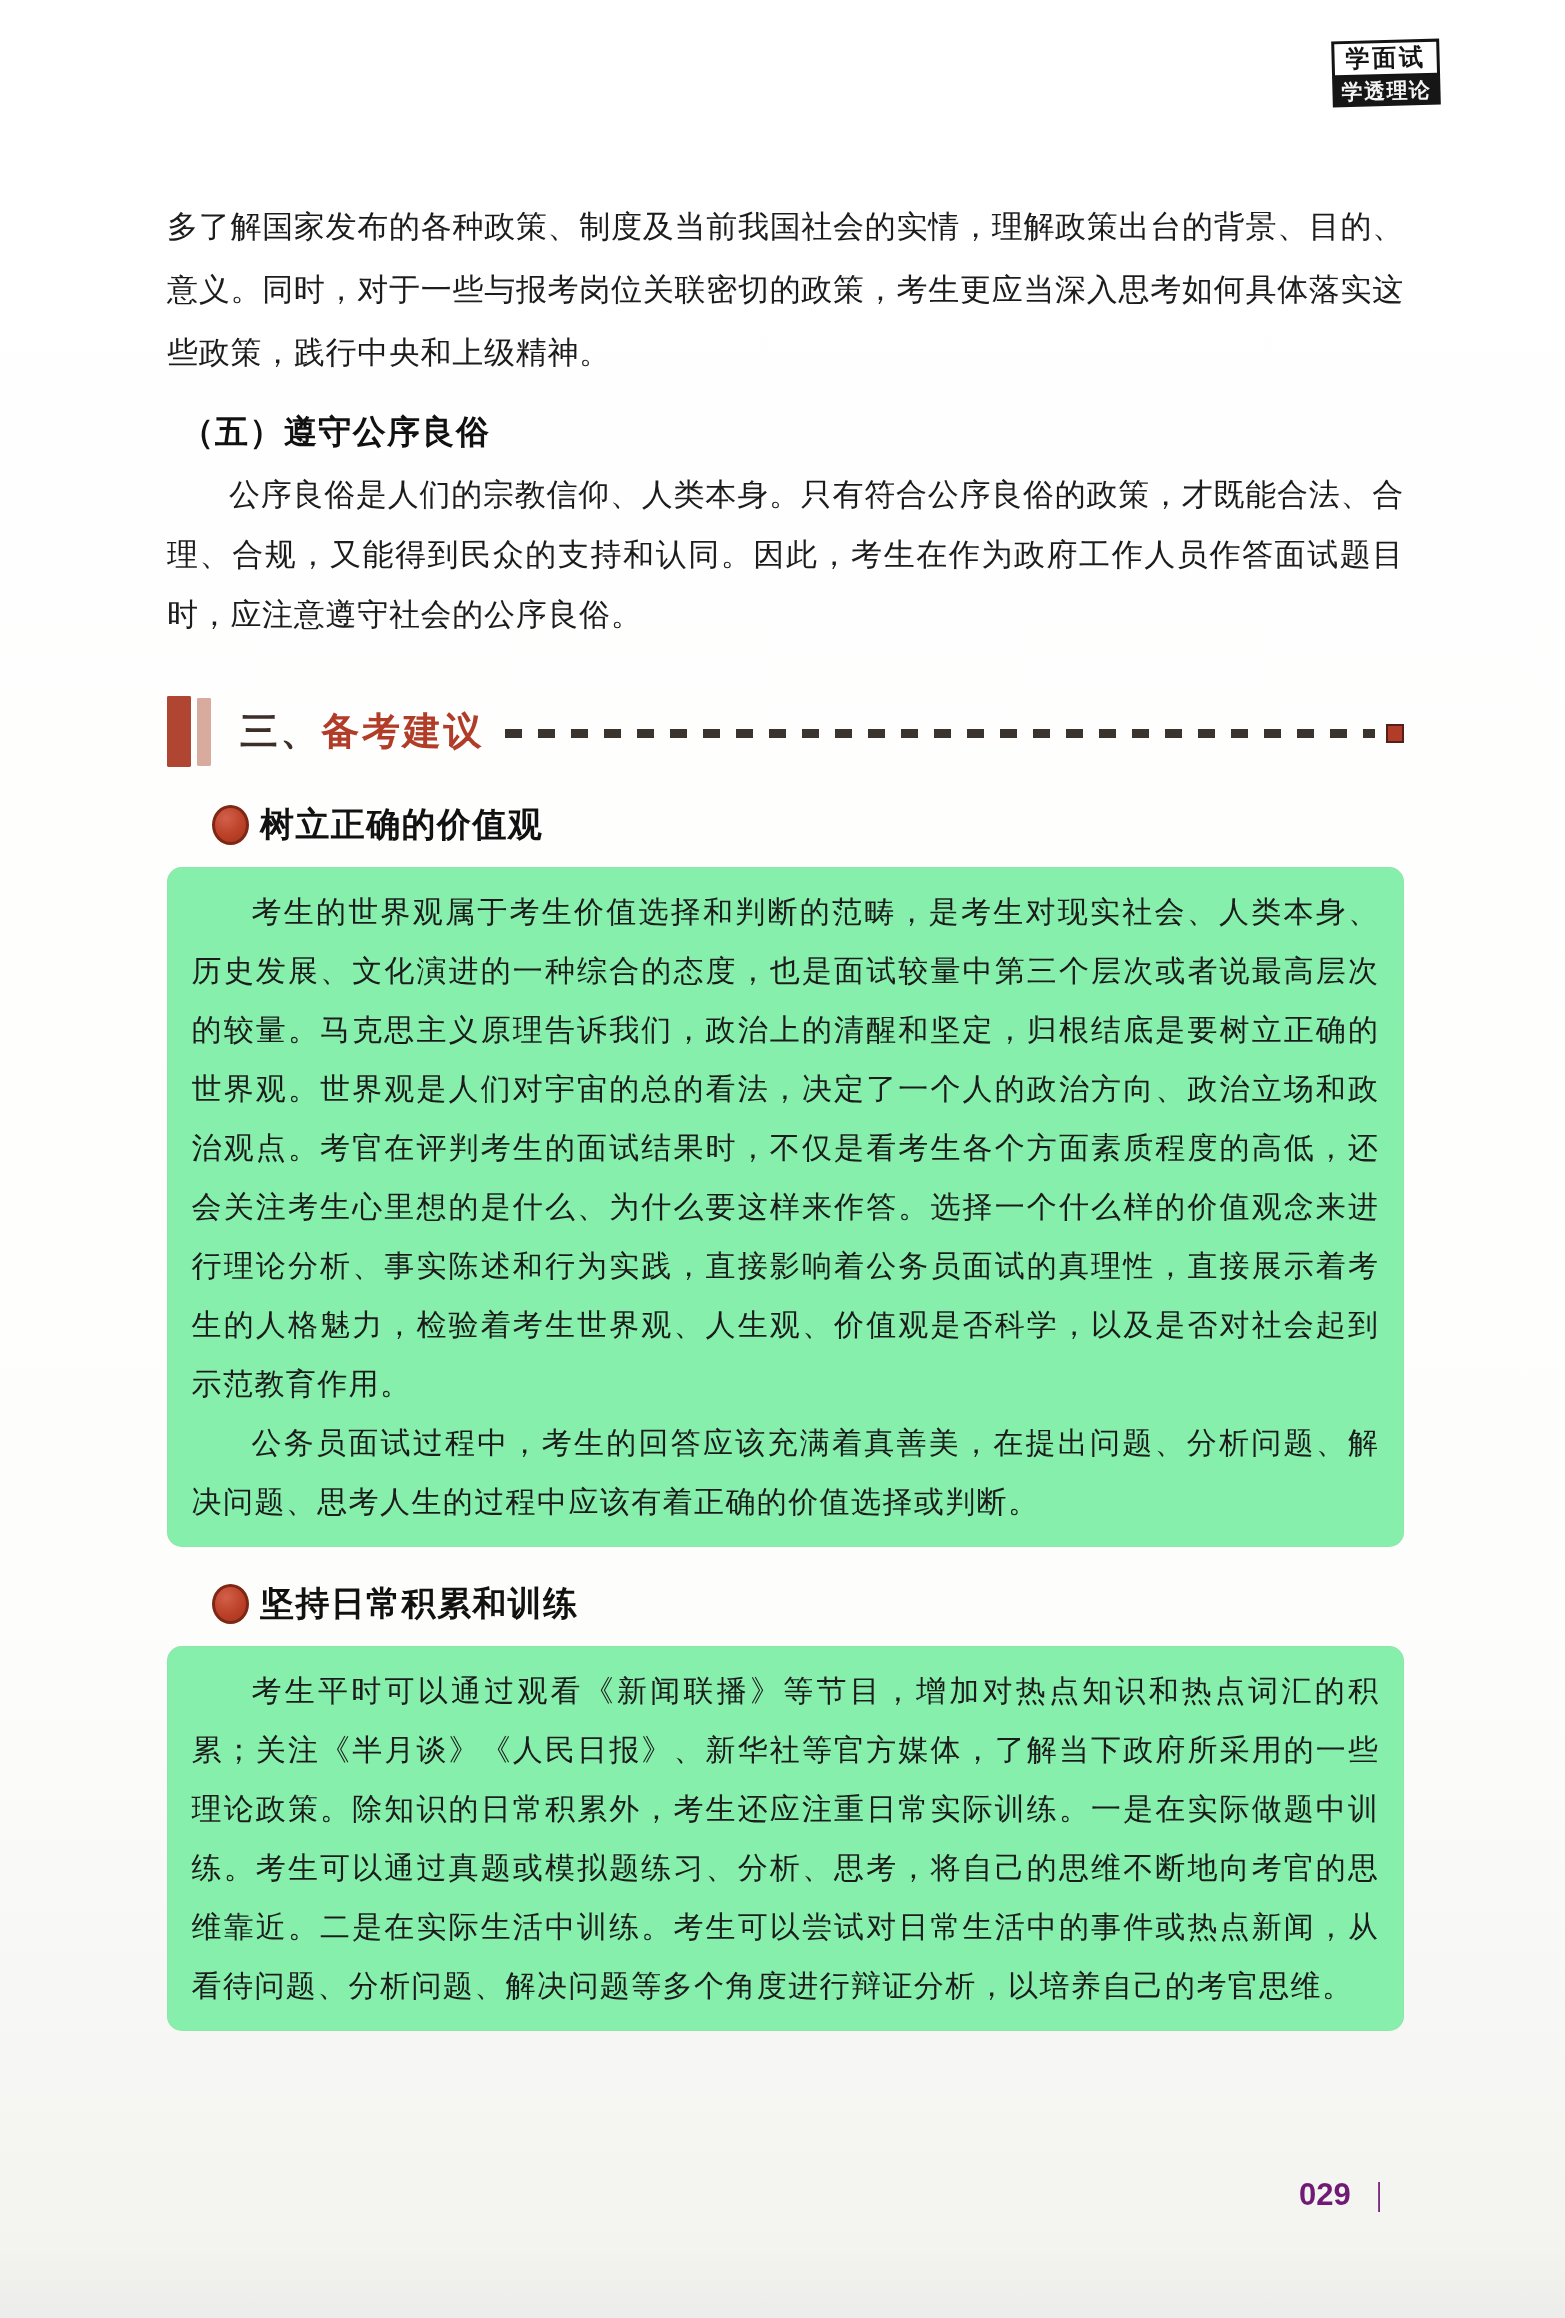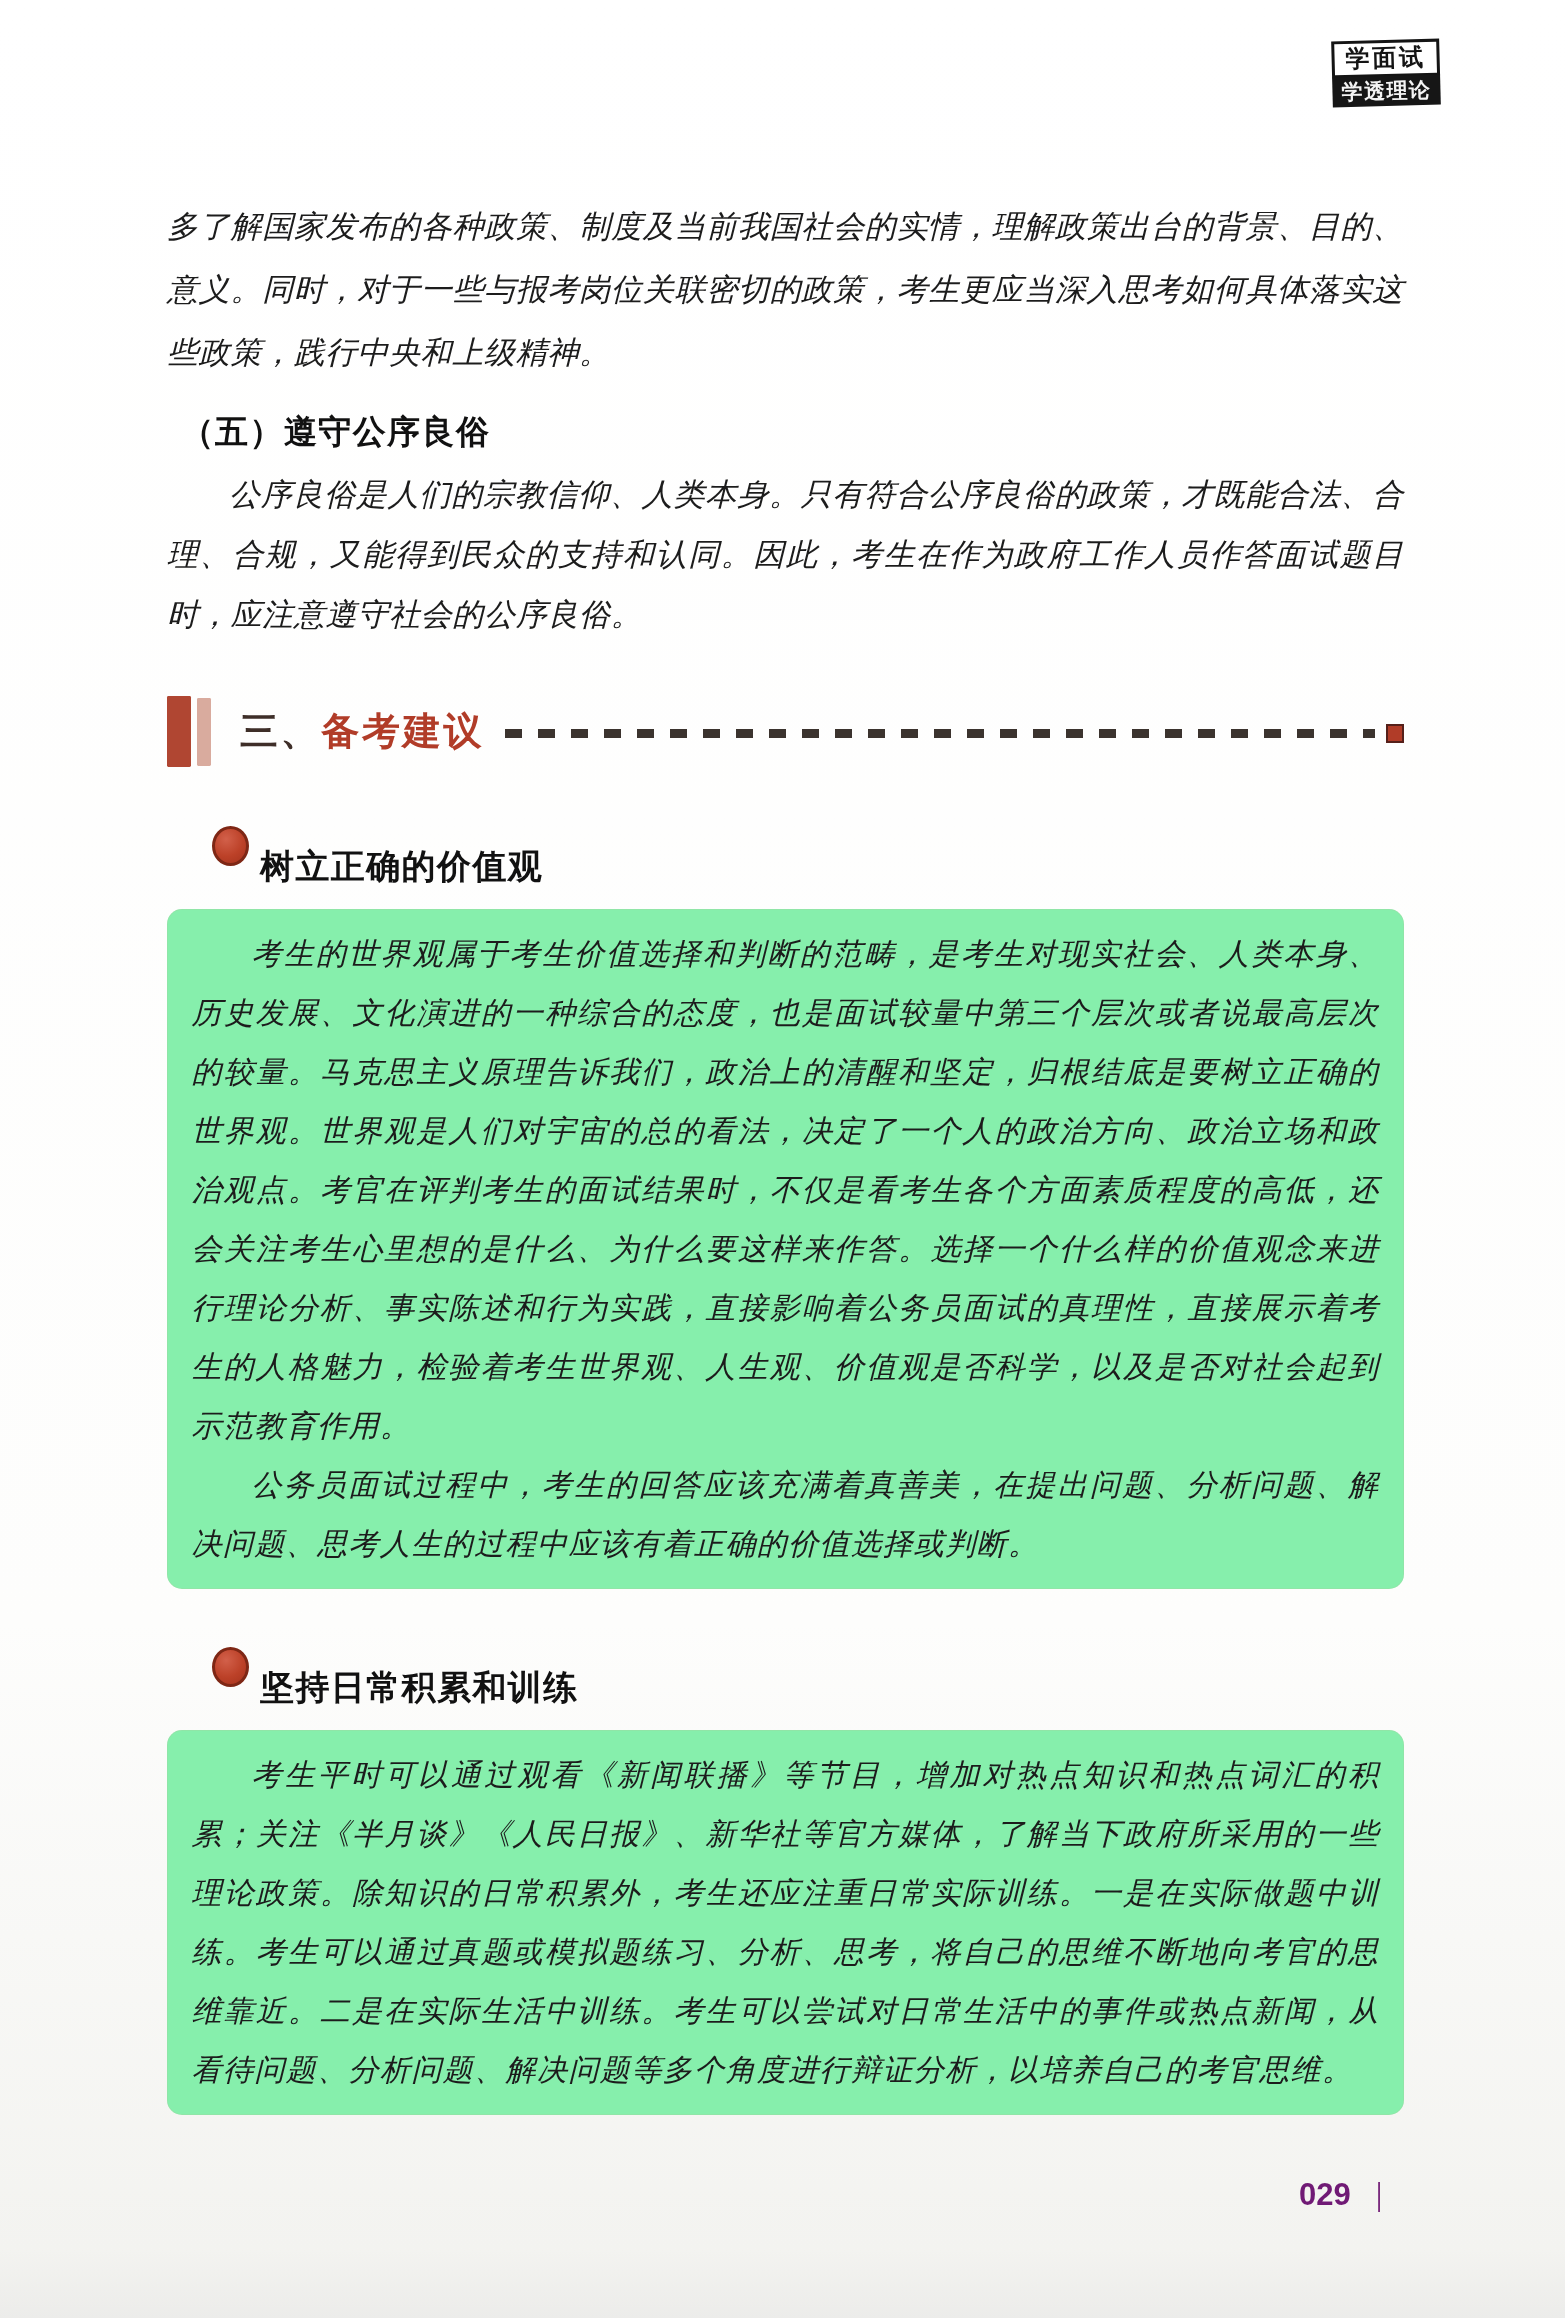--- a/index.html
+++ b/index.html
@@ -26,21 +26,20 @@
     font-size:21px;font-weight:700;text-align:center;
     padding:3.4px 2.7px 4.1px;letter-spacing:1.4px;line-height:1.1;
     margin-top:-1.4px;
   }
 
   
   .para{
     font-size:31px;line-height:63px;letter-spacing:0.7px;
     text-align:justify;text-justify:inter-ideograph;margin:0;
     font-weight:500;
-    font-style:italic;
   }
   .para.indent{text-indent:2em;}
 
   .h5{
     margin-top:26px;padding-left:13.7px;
     font-size:33px;font-weight:900;letter-spacing:1.4px;color:#111;
   }
   .sec5-para{margin-top:9.6px;}
   .sec5-para .para{line-height:60px;}
 
@@ -65,21 +64,21 @@
   }
 
   
   .bullet-heading{display:flex;align-items:center;margin-top:34px;padding-left:45px;}
   .bullet-icon{
     width:37px;height:40px;border-radius:50%;flex:none;
     background:radial-gradient(circle at 36% 30%,#d2604a 0%,#bc4128 55%,#a5331d 100%);
     border:3.4px solid #7e2715;box-sizing:border-box;
   }
   .bullet-label{
-    margin-left:11px;font-size:34px;font-weight:900;letter-spacing:1.4px;color:#111;margin-top:42px;
+    margin-left:11px;font-size:34px;font-weight:900;letter-spacing:1.4px;color:#111;
   }
 
   
   .hl-block{
     margin-top:19px;background:#86efac;border-radius:15px;
     padding:15px 24.6px 16.4px;
     box-shadow:0 0 0 0.7px rgba(190,190,150,0.25) inset;
   }
   .hl-block .para{
     font-size:30px;line-height:59px;letter-spacing:1.4px;font-weight:500;

